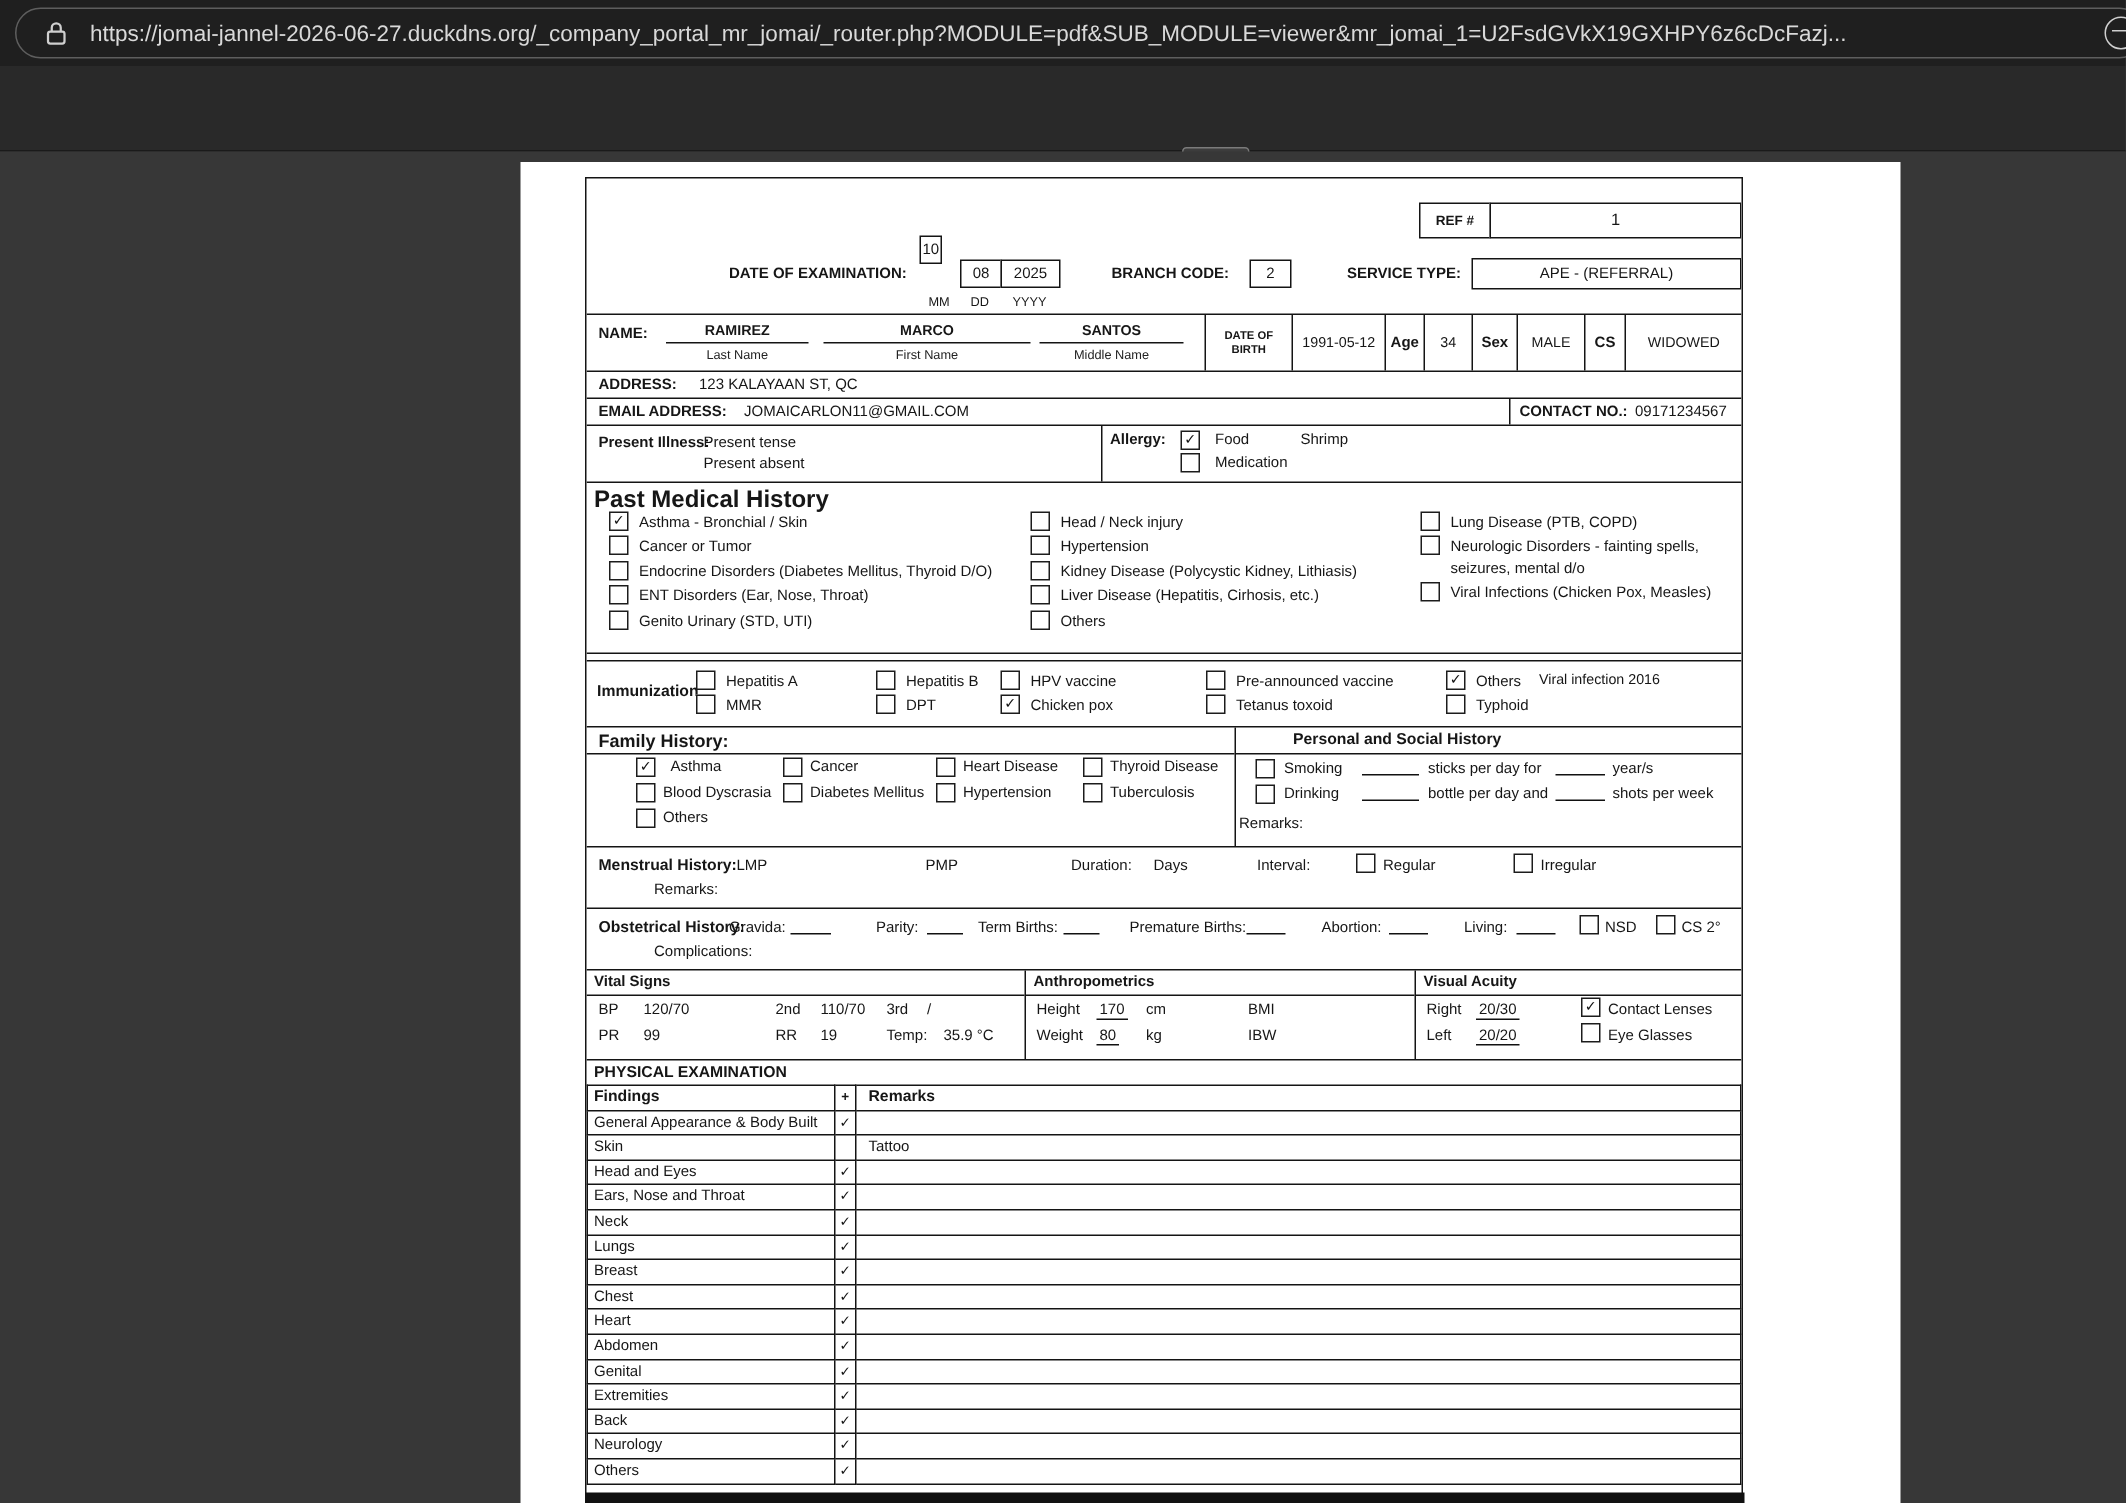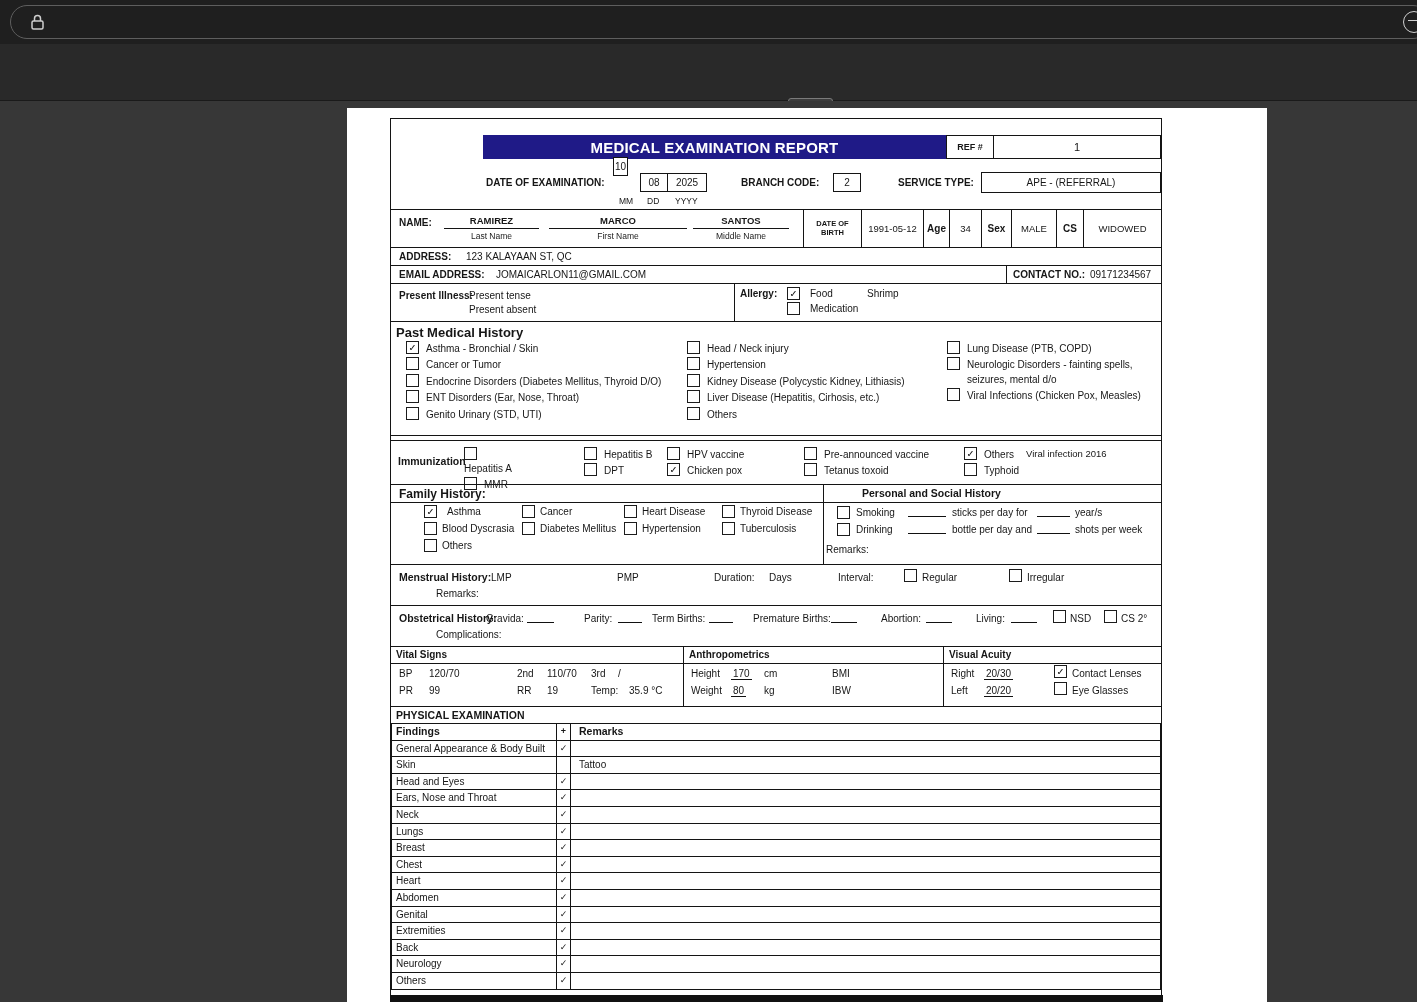--- a/index.html
+++ b/index.html
@@ -55,20 +55,21 @@
 <body>
 
 <div class="urlbar">
   <div class="url-pill">
     <span class="lockwrap">
       <svg width="17" height="19" viewBox="0 0 17 19">
         <rect x="3" y="8" width="11" height="8" rx="1.5" fill="none" stroke="#cfcfcf" stroke-width="1.5"></rect>
         <path d="M5.5 8 V5.5 a3 3 0 0 1 6 0 V8" fill="none" stroke="#cfcfcf" stroke-width="1.5"></path>
       </svg>
     </span>
+    <span class="url-text">https://jomai-jannel-2026-06-27.duckdns.org/_company_portal_mr_jomai/_router.php?MODULE=pdf&amp;SUB_MODULE=viewer&amp;mr_jomai_1=U2FsdGVkX19GXHPY6z6cDcFazj...</span>
   </div>
   <span class="circ-icon"></span>
 </div>
 
 <div class="toolbar">
   <div class="tbtn" style="left:22px">
     <svg width="20" height="22" viewBox="0 0 20 22">
         <path d="M3 4 H17 L10 19 Z" fill="none" stroke="#e3e3e3" stroke-width="1.6"></path>
         <path d="M10 10 V4" stroke="#e3e3e3" stroke-width="1.6"></path>
       </svg>
@@ -141,21 +142,20 @@
         <path d="M20 3 V8 H25" fill="none" stroke="#e3e3e3" stroke-width="1.6"></path>
       </svg>
   </div>
 </div>
 
 <div class="canvas">
  <div class="page">
   <div class="form">
 
     <div class="sec first" style="height:90px">
-      <div class="titlebar" style="left:92px;top:16px;width:463px;height:24px">MEDICAL EXAMINATION REPORT</div>
       <div class="box b" style="left:555px;top:16px;width:48px;height:24px;font-size:9px">REF #</div>
       <div class="box" style="left:602px;top:16px;width:168px;height:24px;font-size:11px">1</div>
 
       <span class="ab b" style="left:95px;top:58px">DATE OF EXAMINATION:</span>
       <div class="box" style="left:222px;top:38px;width:15px;height:19px">10</div>
       <div class="box" style="left:249px;top:54px;width:28px;height:19px">08</div>
       <div class="box" style="left:276px;top:54px;width:40px;height:19px">2025</div>
       <span class="ab" style="left:228px;top:77px;font-size:8.5px">MM</span>
       <span class="ab" style="left:256px;top:77px;font-size:8.5px">DD</span>
       <span class="ab" style="left:284px;top:77px;font-size:8.5px">YYYY</span>
@@ -214,21 +214,21 @@
         <span class="ab b" style="left:5px;top:4px">Allergy:</span>
         <span class="cb ab checked" style="left:52px;top:3px">✓</span>
         <span class="ab" style="left:75px;top:4px">Food</span>
         <span class="ab" style="left:132px;top:4px">Shrimp</span>
         <span class="cb ab" style="left:52px;top:18px"></span>
         <span class="ab" style="left:75px;top:19px">Medication</span>
       </div>
     </div>
 
     <div class="sec" style="height:113px">
-      <span class="ab b" style="left:5px;top:3px;font-size:13px">Past Medical History</span>
+      <span class="ab b" style="left:5px;top:3px;font-size:16px">Past Medical History</span>
       <div class="ab" id="pmh-col0" style="left:15px;top:18px;width:278px;white-space:normal">
             <div class="ci">
               <span class="cb checked">✓</span>
               <span class="ci-label">Asthma - Bronchial / Skin</span>
             </div>
             <div class="ci">
               <span class="cb"></span>
               <span class="ci-label">Cancer or Tumor</span>
             </div>
             <div class="ci">
@@ -281,21 +281,21 @@
             </div>
           </div>
     </div>
 
     <div style="height:4px;border-top:1.4px solid #141414"></div>
 
     <div class="sec" style="height:43px">
       <span class="ab b" style="left:7px;top:14px;font-size:10.5px">Immunization</span>
       <div id="imm-groups">
             <div class="ab" style="left: 73px; top: 5px;">
-              <div class="ci" style="white-space: nowrap; flex-direction: column;">
+              <div class="ci" style="white-space: nowrap;">
                 <span class="cb"></span>
                 <span class="ci-label">Hepatitis A</span>
               </div>
               <div class="ci" style="white-space: nowrap; text-align: center;">
                 <span class="cb"></span>
                 <span class="ci-label">MMR</span>
               </div>
             </div>
             <div class="ab" style="left: 193px; top: 5px;">
               <div class="ci" style="white-space: nowrap;">

